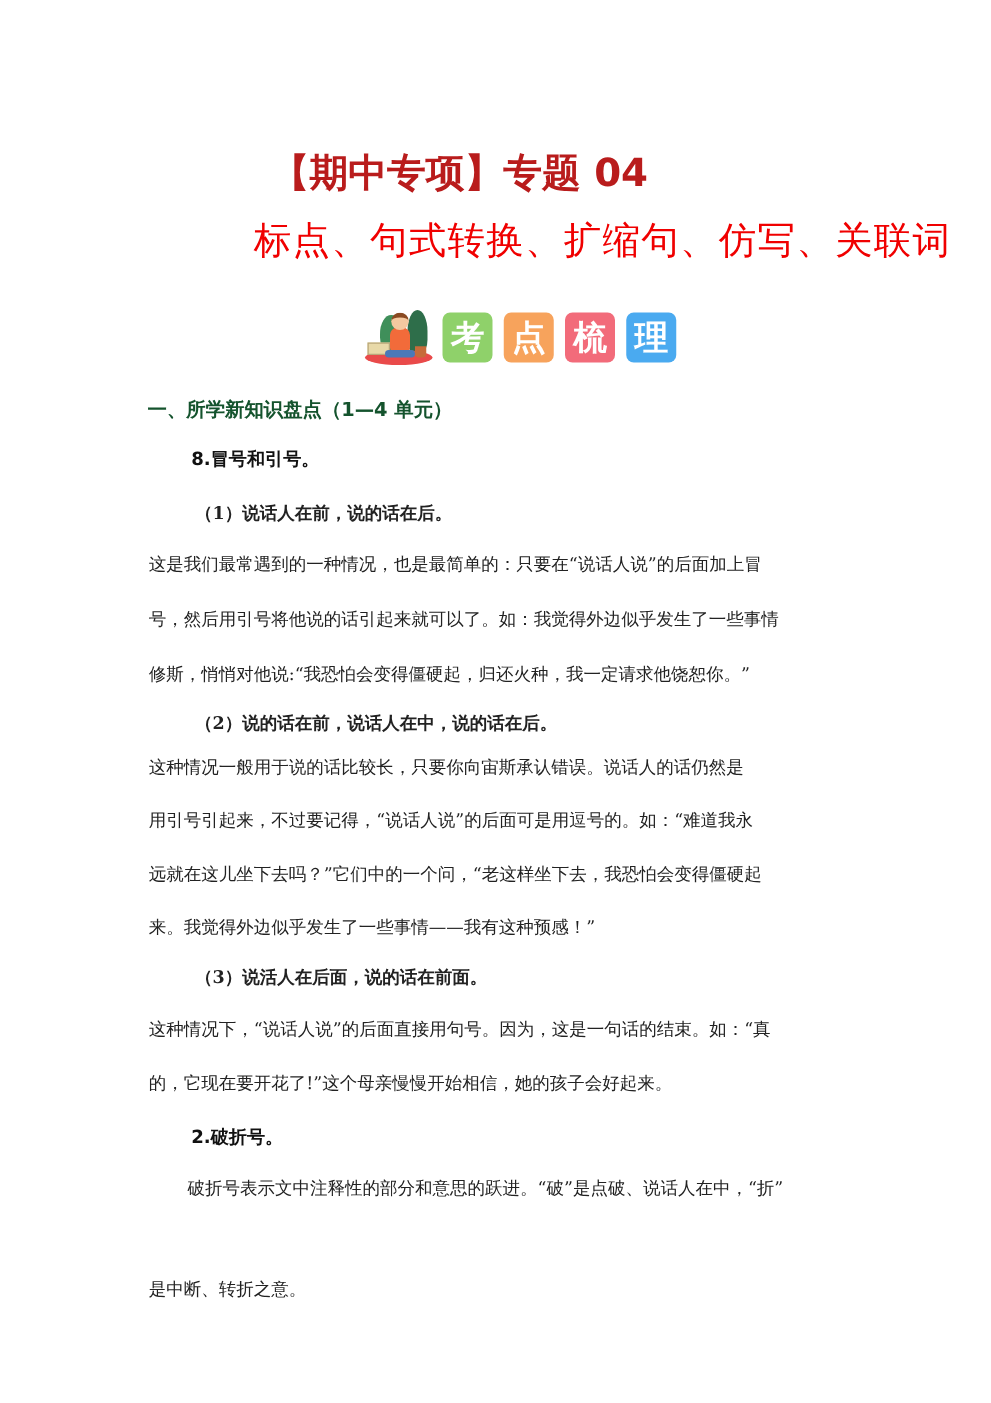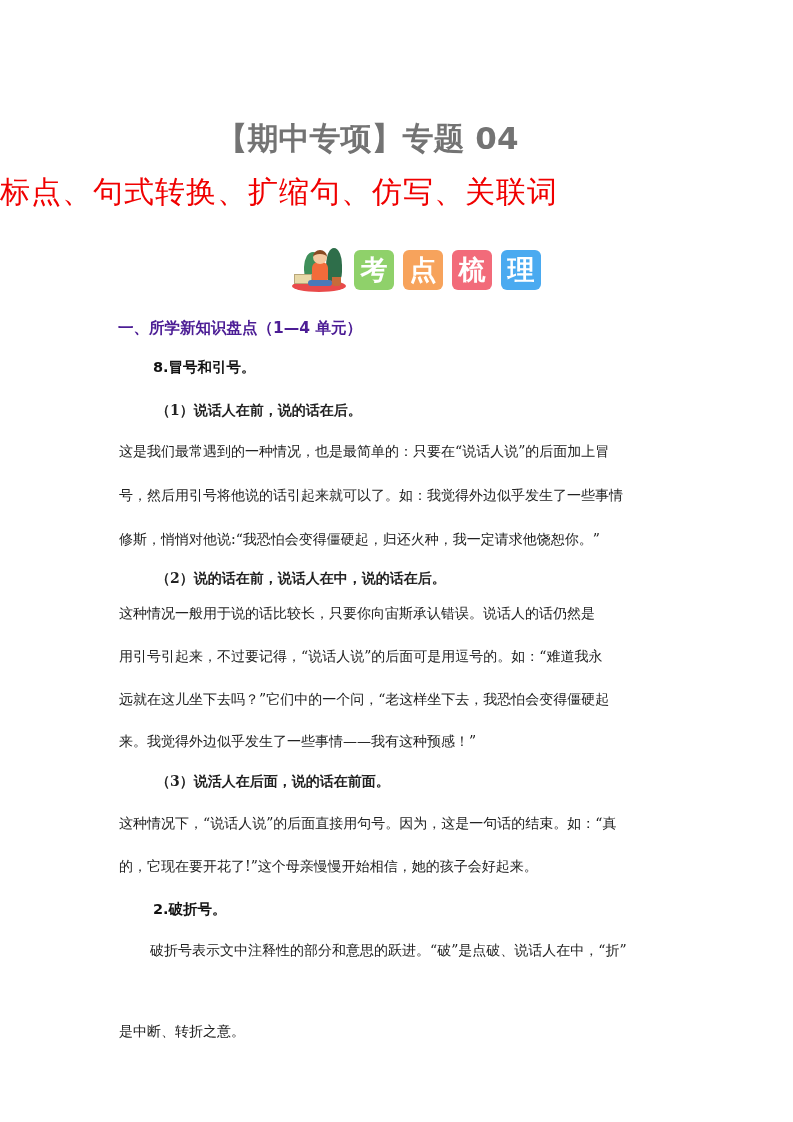--- a/index.html
+++ b/index.html
@@ -1,37 +1,37 @@
 <!DOCTYPE html>
 <html><head>
 <meta charset="utf-8">
 <style>
   html, body { margin: 0; padding: 0; background: #ffffff; }
   body { width: 793px; height: 1122px; position: relative; overflow: hidden;
          font-family: "DejaVu Serif", "Liberation Serif", serif; color: #1a1a1a; }
   .title1 { position: absolute; left: 0; width: 735px; top: 118px; text-align: center;
             font-family: "DejaVu Sans", "Liberation Sans", sans-serif; font-weight: bold;
-            font-size: 31px; color: #737373; letter-spacing: 0px; }
-  .title2 { position: absolute; left: 0; width: 761px; top: 172px; text-align: left;
+            font-size: 31px; color: #b91c1c; letter-spacing: 0px; }
+  .title2 { position: absolute; left: 0; width: 761px; top: 172px; text-align: right;
             font-family: "DejaVu Serif", "Liberation Serif", serif;
             font-size: 30px; color: #f00000; letter-spacing: 1px; }
   .banner { position: absolute; top: 246px; left: 288px; height: 48px; display: flex; align-items: center; }
   .illus { width: 62px; height: 48px; position: relative; margin-right: 4px; }
   .illus .rug { position: absolute; left: 4px; bottom: 2px; width: 54px; height: 12px; border-radius: 50%; background: #e94a4a; }
   .illus .leaf1 { position: absolute; left: 16px; top: 6px; width: 18px; height: 30px; border-radius: 50% 50% 40% 40%; background: #3f8f5a; }
   .illus .leaf2 { position: absolute; left: 38px; top: 2px; width: 16px; height: 34px; border-radius: 50% 50% 30% 30%; background: #2e6e4a; }
   .illus .books { position: absolute; left: 6px; bottom: 10px; width: 16px; height: 8px; background: #e8d9a8; border: 1px solid #b9a77a; }
   .illus .body-c { position: absolute; left: 24px; top: 16px; width: 16px; height: 20px; border-radius: 6px 6px 4px 4px; background: #f26b3a; }
   .illus .head { position: absolute; left: 25px; top: 4px; width: 14px; height: 14px; border-radius: 50%; background: #f5c9a0; border-top: 4px solid #8a4a22; box-sizing: border-box; }
   .illus .legs { position: absolute; left: 20px; top: 34px; width: 24px; height: 6px; border-radius: 3px; background: #4a79b8; }
   .illus .pot { position: absolute; left: 44px; bottom: 8px; width: 9px; height: 9px; background: #c76b3a; border-radius: 0 0 3px 3px; }
   .badge { width: 40px; height: 40px; border-radius: 6px; color: #ffffff; margin-right: 9px;
            display: flex; align-items: center; justify-content: center;
            font-family: "DejaVu Sans", "Liberation Sans", sans-serif; font-size: 27px; font-weight: bold; }
-  .sec { position: absolute; left: 118px; font-family: "DejaVu Sans", "Liberation Sans", sans-serif; font-weight: bold; font-size: 15.5px; color: #4c1d95; }
+  .sec { position: absolute; left: 118px; font-family: "DejaVu Sans", "Liberation Sans", sans-serif; font-weight: bold; font-size: 15.5px; color: #14532d; }
   .sub { position: absolute; left: 153px; font-family: "DejaVu Sans", "Liberation Sans", sans-serif; font-weight: bold; font-size: 14.5px; color: #111; }
   .item { position: absolute; left: 156px; font-size: 14px; color: #222; font-weight: bold; }
   .para { position: absolute; left: 119px; width: 560px; font-size: 14px; color: #222; white-space: nowrap; }
   .line { position: absolute; white-space: nowrap; }
 </style>
 </head>
 <body>
 
 <div class="title1">【期中专项】专题 04</div>
 <div class="title2">标点、句式转换、扩缩句、仿写、关联词</div>

